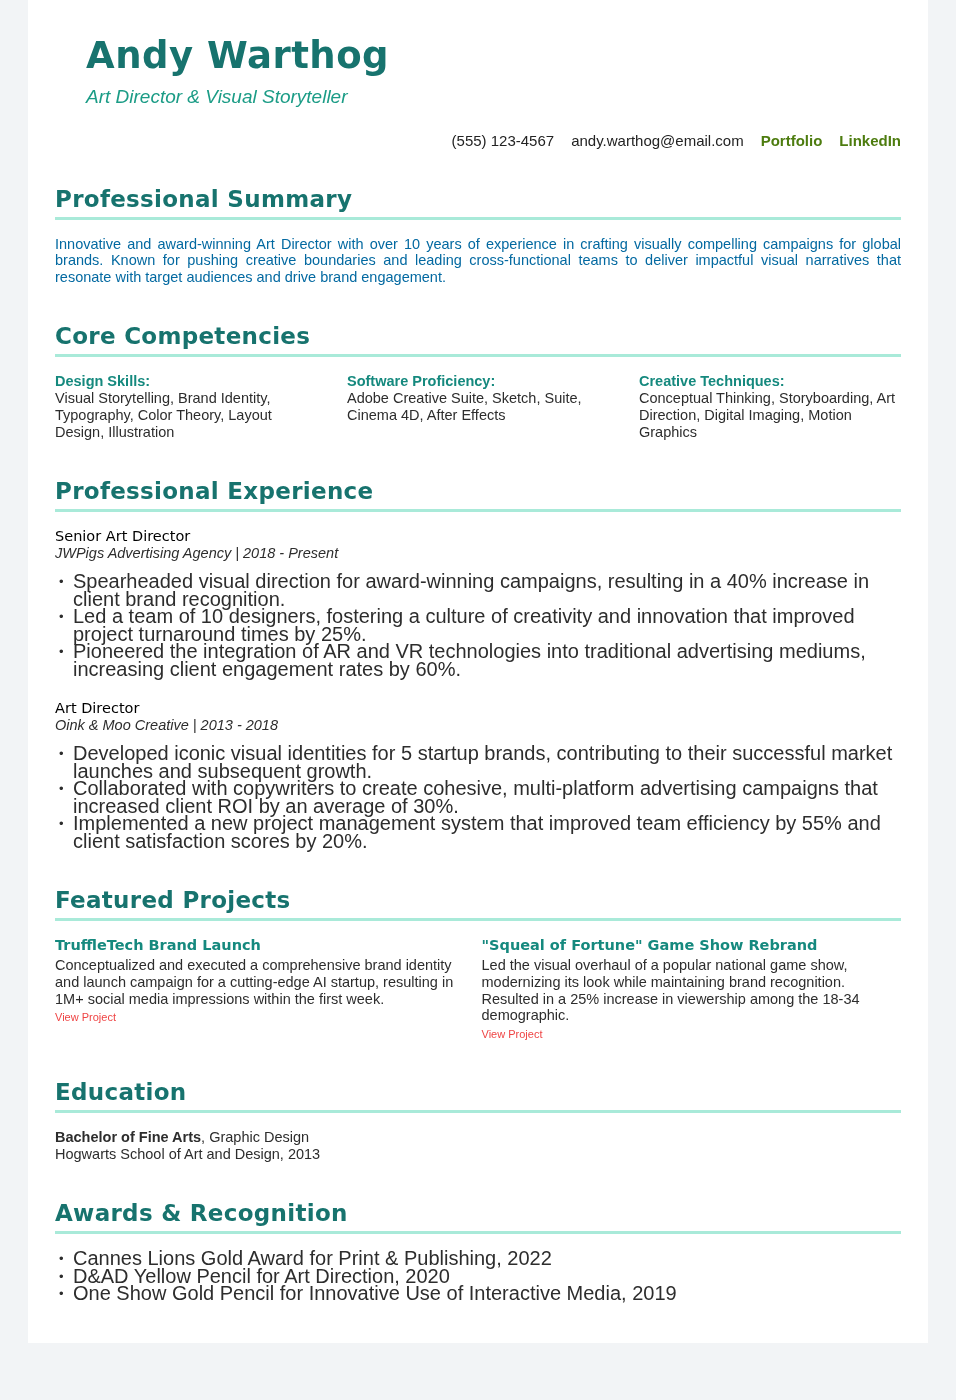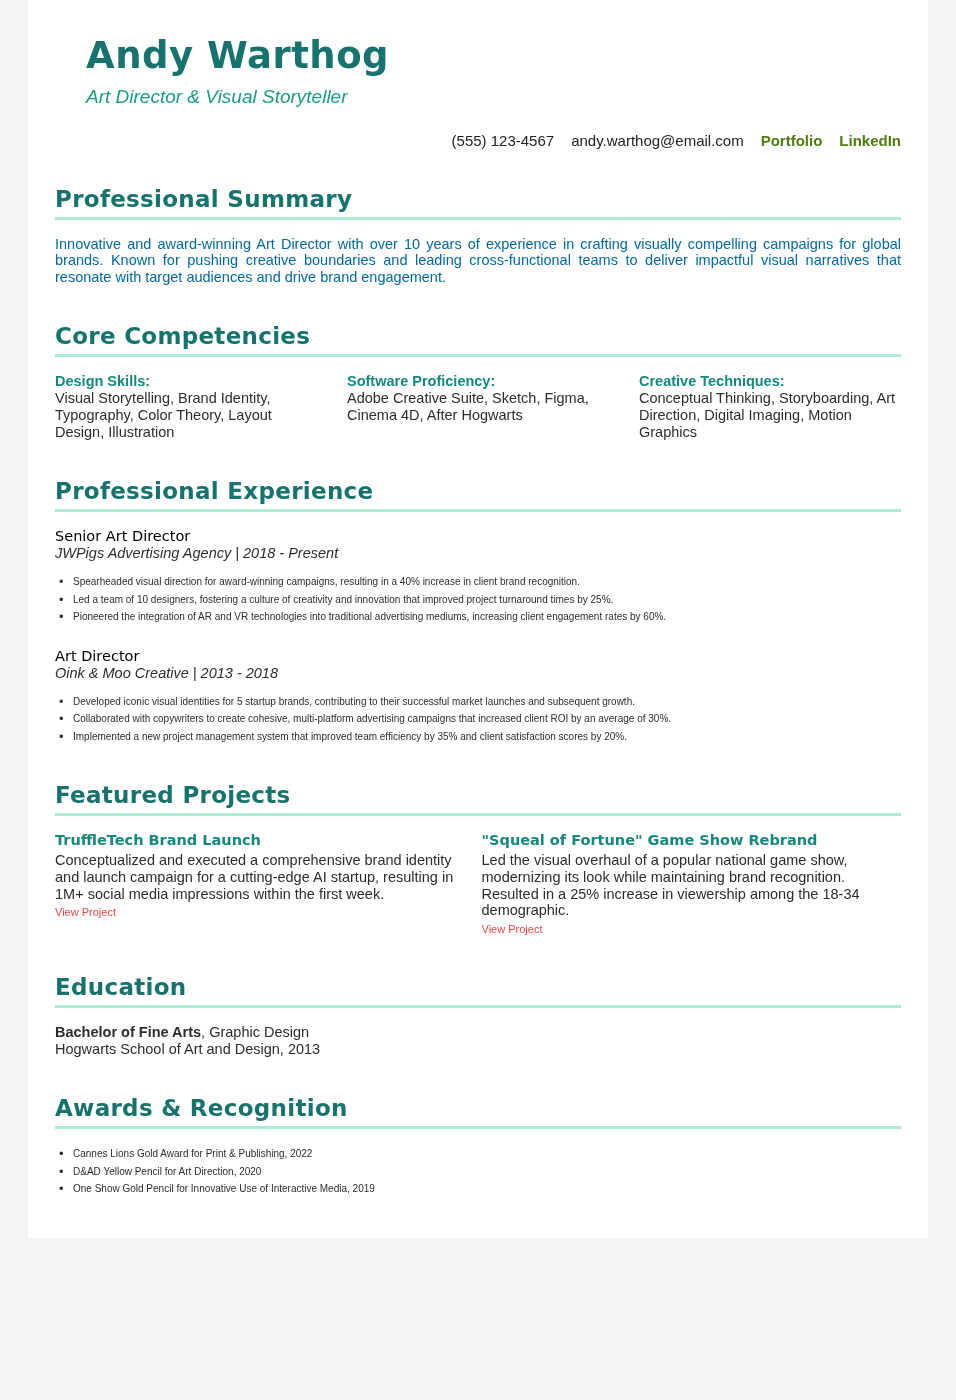--- a/index.html
+++ b/index.html
@@ -93,21 +93,21 @@
     font-size: 14.5px;
     margin-top: 1px;
     color: #2d2d2d;
   }
   ul.bullets {
     margin-top: 12px;
     list-style: none;
     padding-left: 3px;
   }
   ul.bullets li {
-    font-size: 10px;
+    font-size: 20px;
     line-height: 17.5px;
     padding-left: 15px;
     position: relative;
   }
   ul.bullets li::before {
     content: "•";
     position: absolute;
     left: 1px;
     font-size: 13px;
   }
@@ -160,21 +160,21 @@
 
   <div class="section">
     <div class="section-heading">Core Competencies</div>
     <div class="section-body comp-grid">
       <div>
         <div class="comp-label">Design Skills:</div>
         <div class="comp-items">Visual Storytelling, Brand Identity, Typography, Color Theory, Layout Design, Illustration</div>
       </div>
       <div>
         <div class="comp-label">Software Proficiency:</div>
-        <div class="comp-items">Adobe Creative Suite, Sketch, Figma, Cinema 4D, After Hogwarts</div>
+        <div class="comp-items">Adobe Creative Suite, Sketch, Suite, Cinema 4D, After Effects</div>
       </div>
       <div>
         <div class="comp-label">Creative Techniques:</div>
         <div class="comp-items">Conceptual Thinking, Storyboarding, Art Direction, Digital Imaging, Motion Graphics</div>
       </div>
     </div>
   </div>
 
   <div class="section">
     <div class="section-heading">Professional Experience</div>
@@ -187,21 +187,21 @@
           <li>Led a team of 10 designers, fostering a culture of creativity and innovation that improved project turnaround times by 25%.</li>
           <li>Pioneered the integration of AR and VR technologies into traditional advertising mediums, increasing client engagement rates by 60%.</li>
         </ul>
       </div>
       <div class="job">
         <div class="job-title">Art Director</div>
         <div class="job-meta">Oink &amp; Moo Creative | 2013 - 2018</div>
         <ul class="bullets">
           <li>Developed iconic visual identities for 5 startup brands, contributing to their successful market launches and subsequent growth.</li>
           <li>Collaborated with copywriters to create cohesive, multi-platform advertising campaigns that increased client ROI by an average of 30%.</li>
-          <li>Implemented a new project management system that improved team efficiency by 35% and client satisfaction scores by 20%.</li>
+          <li>Implemented a new project management system that improved team efficiency by 55% and client satisfaction scores by 20%.</li>
         </ul>
       </div>
     </div>
   </div>
 
   <div class="section">
     <div class="section-heading">Featured Projects</div>
     <div class="section-body proj-grid">
       <div>
         <div class="proj-title">TruffleTech Brand Launch</div>

